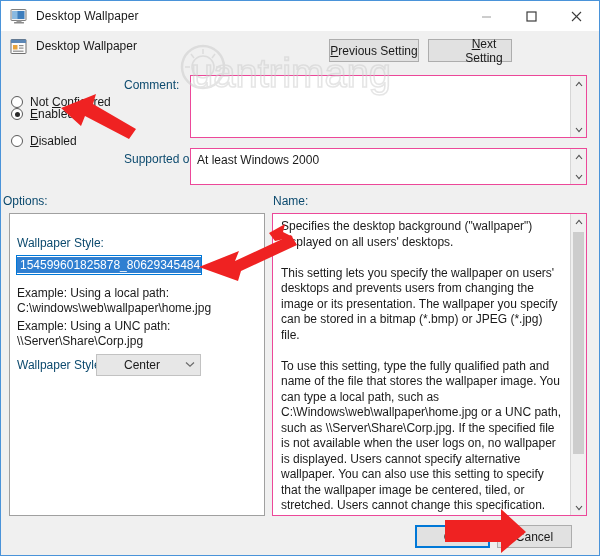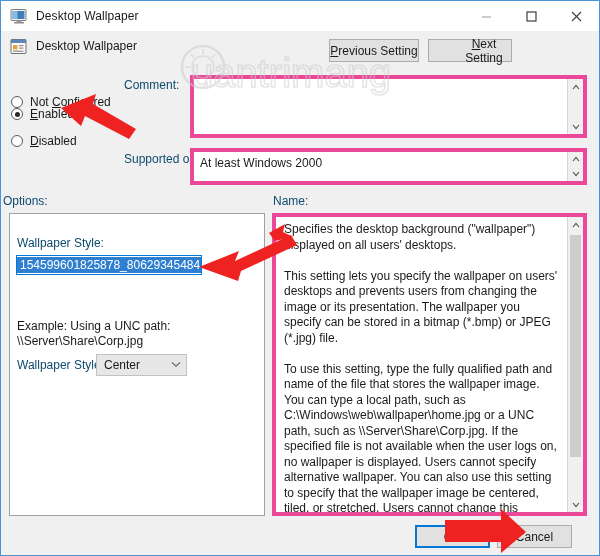--- a/index.html
+++ b/index.html
@@ -150,21 +150,21 @@
     width: 5px; height: 5px;
     border-radius: 50%;
     background: #2b2b2b;
   }
 
   
   .pane {
     position: absolute;
     box-sizing: border-box;
     background: #ffffff;
-    border: 4px solid #ec4899;
+    border: 1px solid #ec4899;
     display: flex;
   }
   .pane-content {
     flex: 1;
     overflow: hidden;
     position: relative;
   }
   .pane-text {
     font-size: 12px;
     color: #1a1a1a;
@@ -388,25 +388,27 @@
   <div class="lbl" style="left:2px; top:193px;">Options:</div>
   <div class="lbl" style="left:272px; top:193px;">Name:</div>
 
   <div class="groupbox" style="left:8px; top:212px; width:256px; height:303px;"></div>
 
   <div class="lbl" style="left:16px; top:235px;">Wallpaper Style:</div>
   <div class="input-field" style="left:15px; top:254px; width:186px; height:20px;">
     <span class="input-sel">154599601825878_806293454841707540_c</span>
   </div>
 
+  <div class="example-block" style="left:16px; top:285px;">Example: Using a local path:
+C:\windows\web\wallpaper\home.jpg</div>
   <div class="example-block" style="left:16px; top:318px;">Example: Using a UNC path:
 \\Server\Share\Corp.jpg</div>
 
   <div class="lbl" style="left:16px; top:357px;">Wallpaper Style:</div>
-  <div class="combo" style="left:95px; top:353px; width:91px; height:22px;">
+  <div class="combo" style="left:95px; top:353px; width:105px; height:22px;padding-left:20px;">
     <span class="combo-val">Center</span>
     <span class="combo-arrow">
       <svg width="10" height="7" viewBox="0 0 10 7">
           <path d="M1 1.5 L5 5.2 L9 1.5" fill="none" stroke="#6b6b6b" stroke-width="1.2"></path>
         </svg>
     </span>
   </div>
 
   <div class="pane" style="left:271px; top:212px; width:315px; height:303px;">
     <div class="pane-content">

